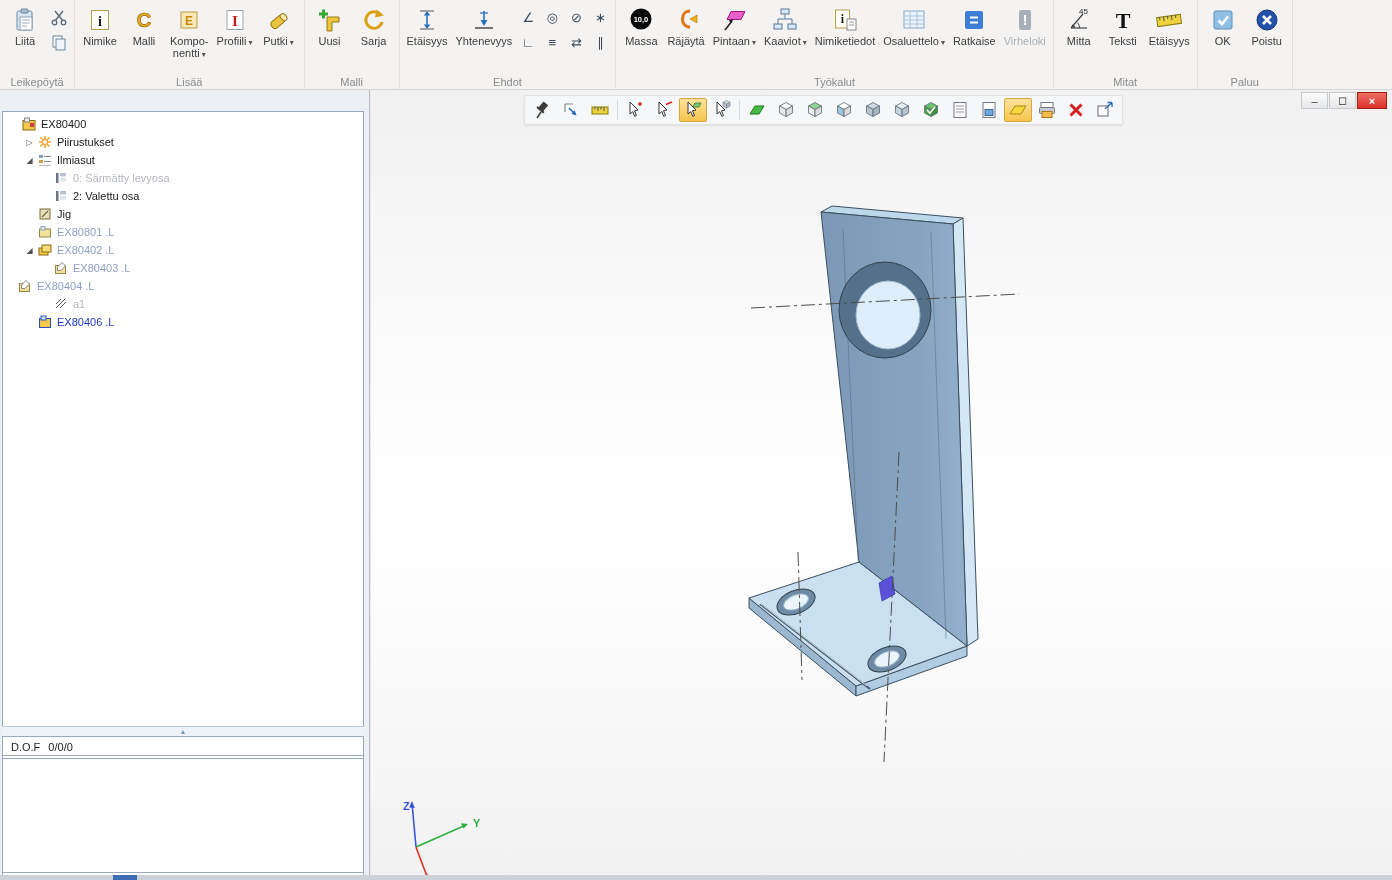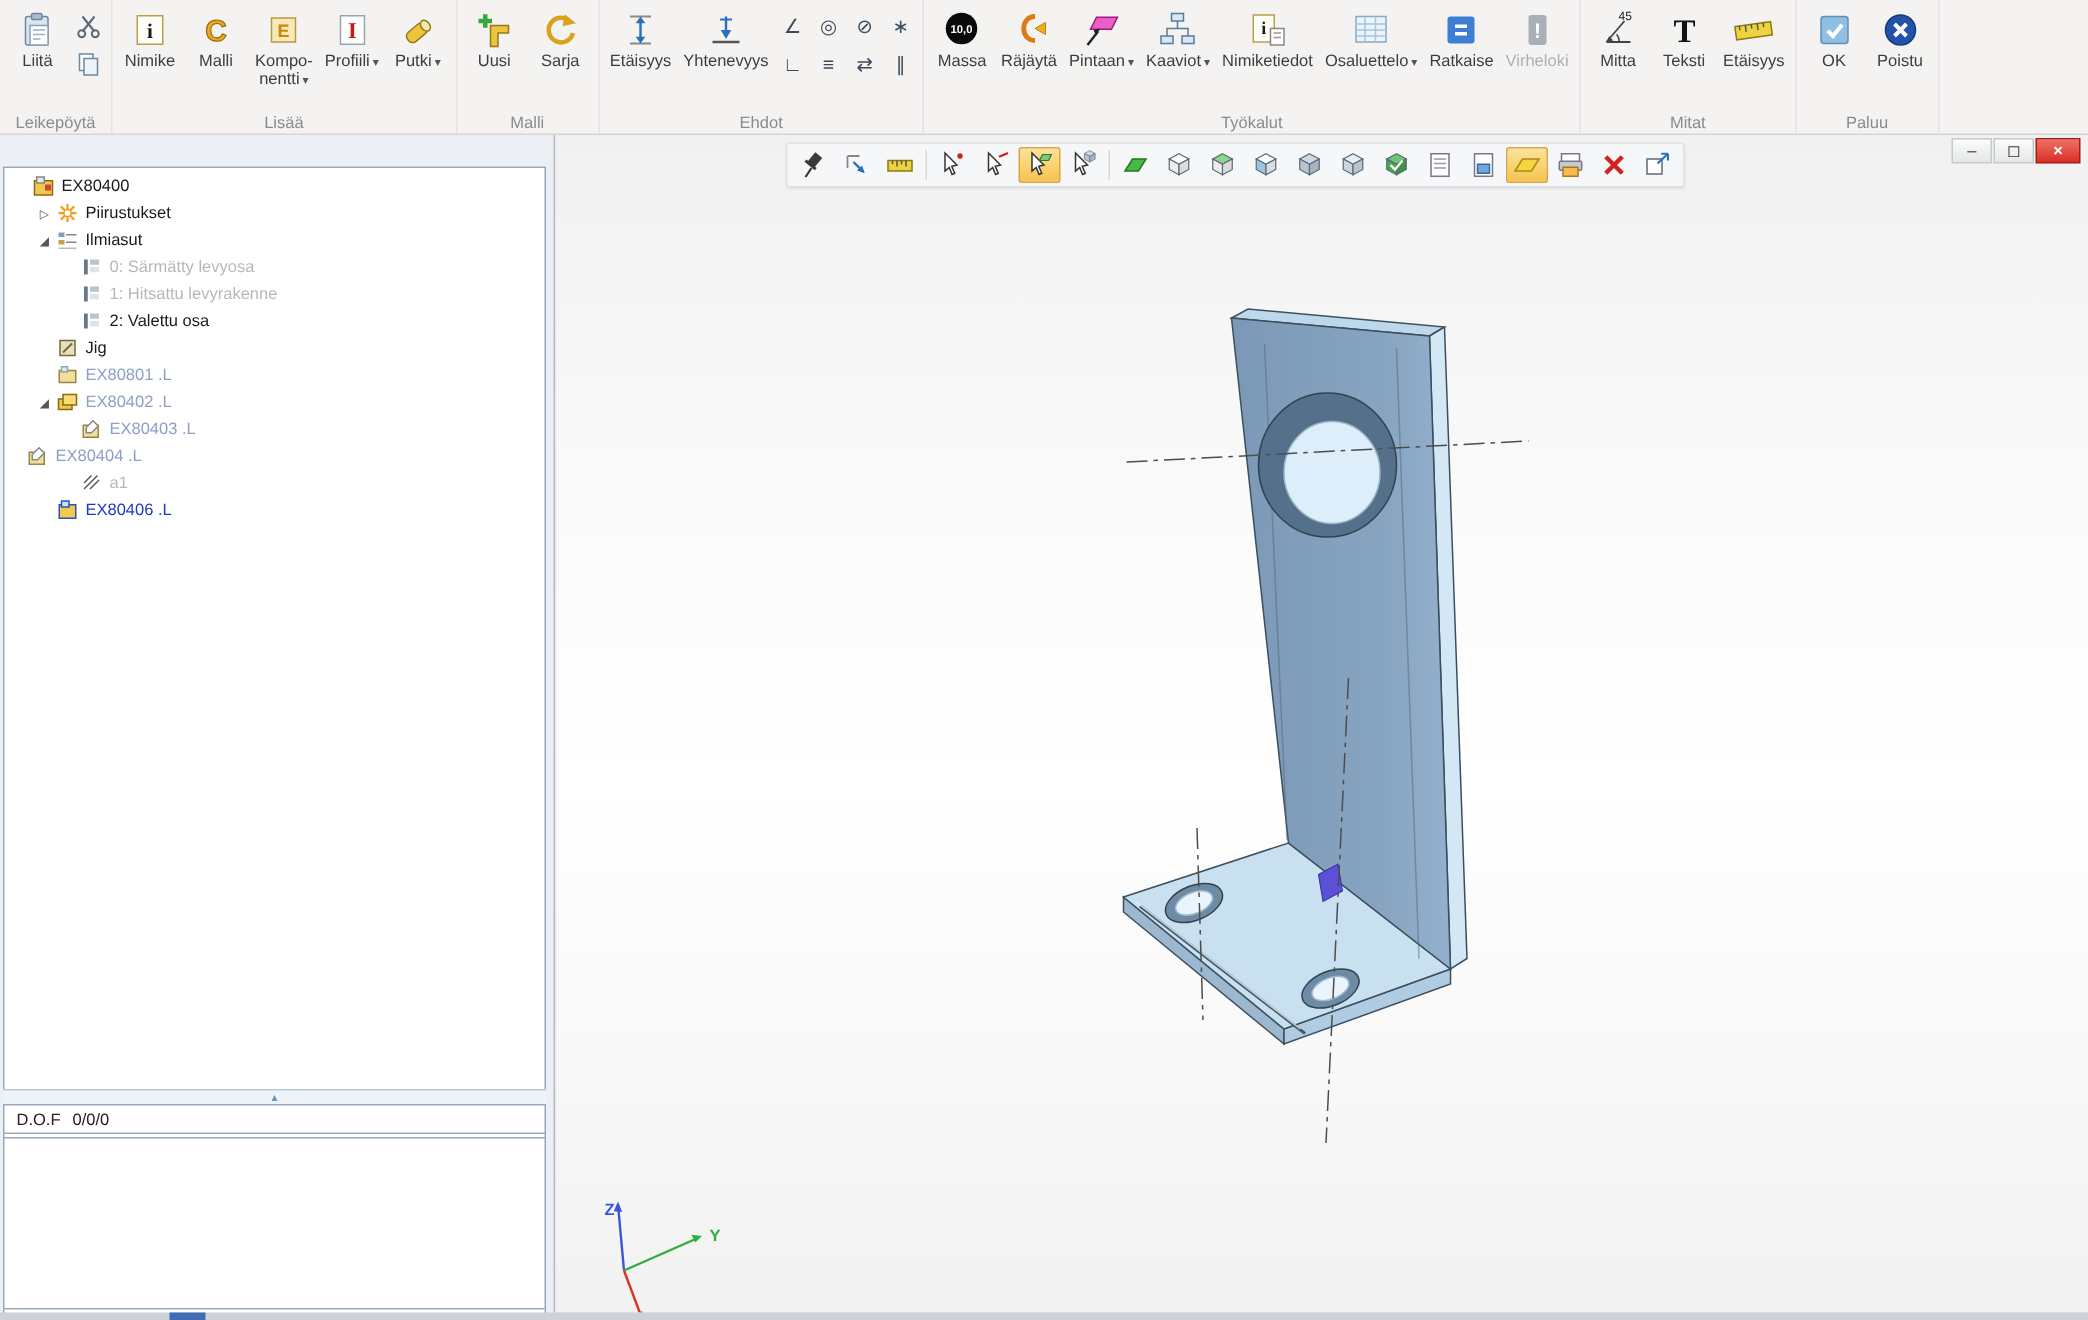--- a/index.html
+++ b/index.html
@@ -419,31 +419,20 @@
         </div>
         <div class="tree-row" style="padding-left: 36px;">
           <span class="expander"></span>
           <span class="ticon">
             <svg width="14" height="14" viewBox="0 0 14 14">
               <rect x="2" y="2" width="2.5" height="10" fill="#667788"></rect>
               <rect x="6" y="2" width="6" height="3.5" fill="#b8c4d0"></rect>
               <rect x="6" y="7" width="6" height="3.5" fill="#dde4ea"></rect>
             </svg>
           </span>
-          <span class="tlabel" style="color: rgb(180, 184, 188);">1: Hitsattu levyrakenne</span>
-        </div>
-        <div class="tree-row" style="padding-left: 36px;">
-          <span class="expander"></span>
-          <span class="ticon">
-            <svg width="14" height="14" viewBox="0 0 14 14">
-              <rect x="2" y="2" width="2.5" height="10" fill="#667788"></rect>
-              <rect x="6" y="2" width="6" height="3.5" fill="#b8c4d0"></rect>
-              <rect x="6" y="7" width="6" height="3.5" fill="#dde4ea"></rect>
-            </svg>
-          </span>
           <span class="tlabel" style="color: rgb(26, 26, 26);">2: Valettu osa</span>
         </div>
         <div class="tree-row" style="padding-left: 20px;">
           <span class="expander"></span>
           <span class="ticon">
             <svg width="14" height="14" viewBox="0 0 14 14">
               <rect x="2" y="2" width="10" height="10" fill="#e8dfc0" stroke="#776a33"></rect>
               <path d="M4 10 L10 4" stroke="#776a33" stroke-width="1.3"></path>
             </svg>
           </span>

